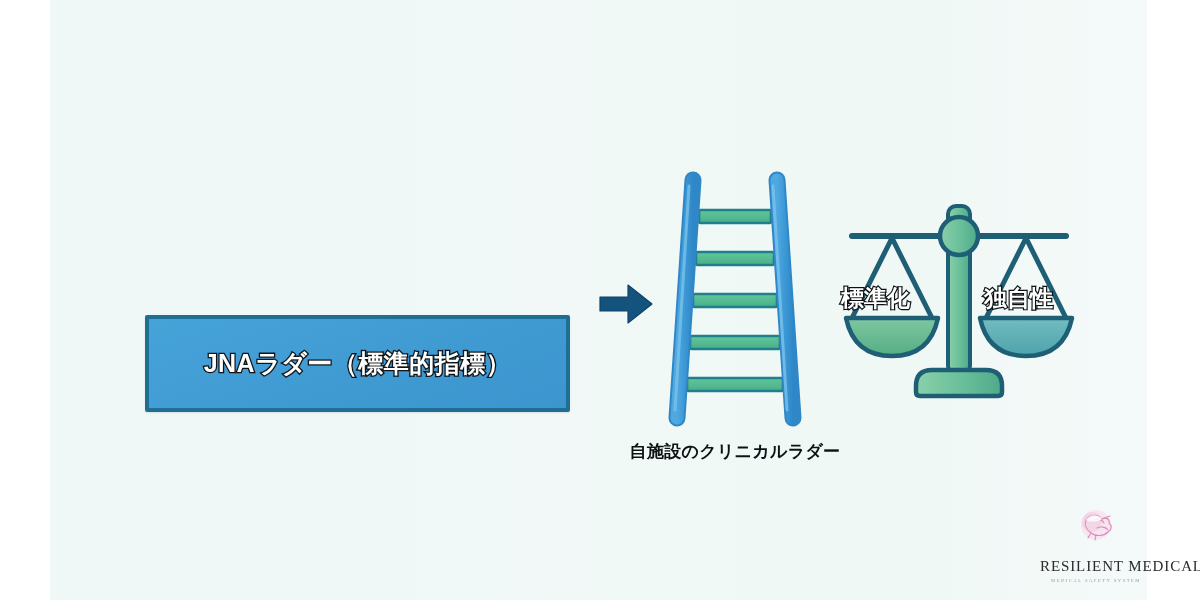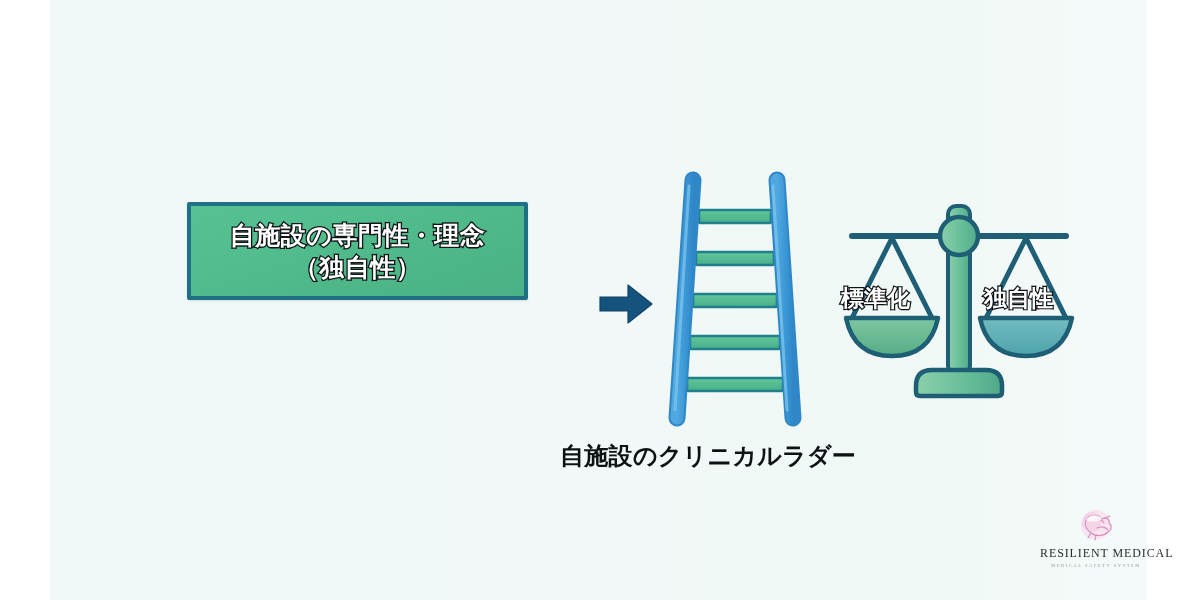--- a/index.html
+++ b/index.html
@@ -83,22 +83,22 @@
     width: 160px;
     height: 280px;
   }
 
   
   #ladder-caption {
     position: absolute;
     left: 560px;
     top: 440px;
     width: 350px;
-    text-align: left;
-    font-size: 24px;
+    text-align: center;
+    font-size: 17px;
     font-weight: bold;
     color: #0d1114;
     letter-spacing: 0.3px;
   }
 
   
   #scale-graphic {
     position: absolute;
     left: 828px;
     top: 196px;
@@ -126,49 +126,48 @@
     height: 74px;
     text-align: center;
   }
   #brand-mark {
     width: 112px;
     height: 38px;
     display: block;
   }
   #brand-name {
     font-family: "Liberation Serif", "DejaVu Serif", serif;
-    font-size: 12px;
+    font-size: 15px;
     letter-spacing: 0.9px;
     color: #2b2b2b;
     line-height: 1;
-    margin-top: 1px;
+    margin-top: 13px;
     white-space: nowrap;
   }
   #brand-tagline {
     font-family: "Liberation Serif", "DejaVu Serif", serif;
     font-size: 4.6px;
     letter-spacing: 1.5px;
     color: #9a9a9a;
     line-height: 1;
     margin-top: 5px;
     white-space: nowrap;
   }
 </style>
 </head>
 <body>
 
 <div id="stage">
 
   <div id="canvas-bg"></div>
 
-  <div class="concept-box" id="box-unique">
-    <span class="box-text">自施設の専門性・理念
-（独自性）</span>
+
+  <div class="concept-box" id="box-standard">
+    <span class="box-text">JNAラダー（標準的指標）</span>
   </div>
-
 
   <svg id="flow-arrow" viewBox="0 0 56 44">
     <path d="M2,15 L30,15 L30,3 L54,22 L30,41 L30,29 L2,29 Z" fill="#15537f" stroke="#0e4269" stroke-width="1.2" stroke-linejoin="round"></path>
   </svg>
 
   <svg id="ladder-graphic" viewBox="0 0 160 280">
     <defs>
       <linearGradient id="railGrad" x1="0" y1="0" x2="1" y2="0">
         <stop offset="0%" stop-color="#4fa8e0"></stop>
         <stop offset="40%" stop-color="#3f9bd8"></stop>

